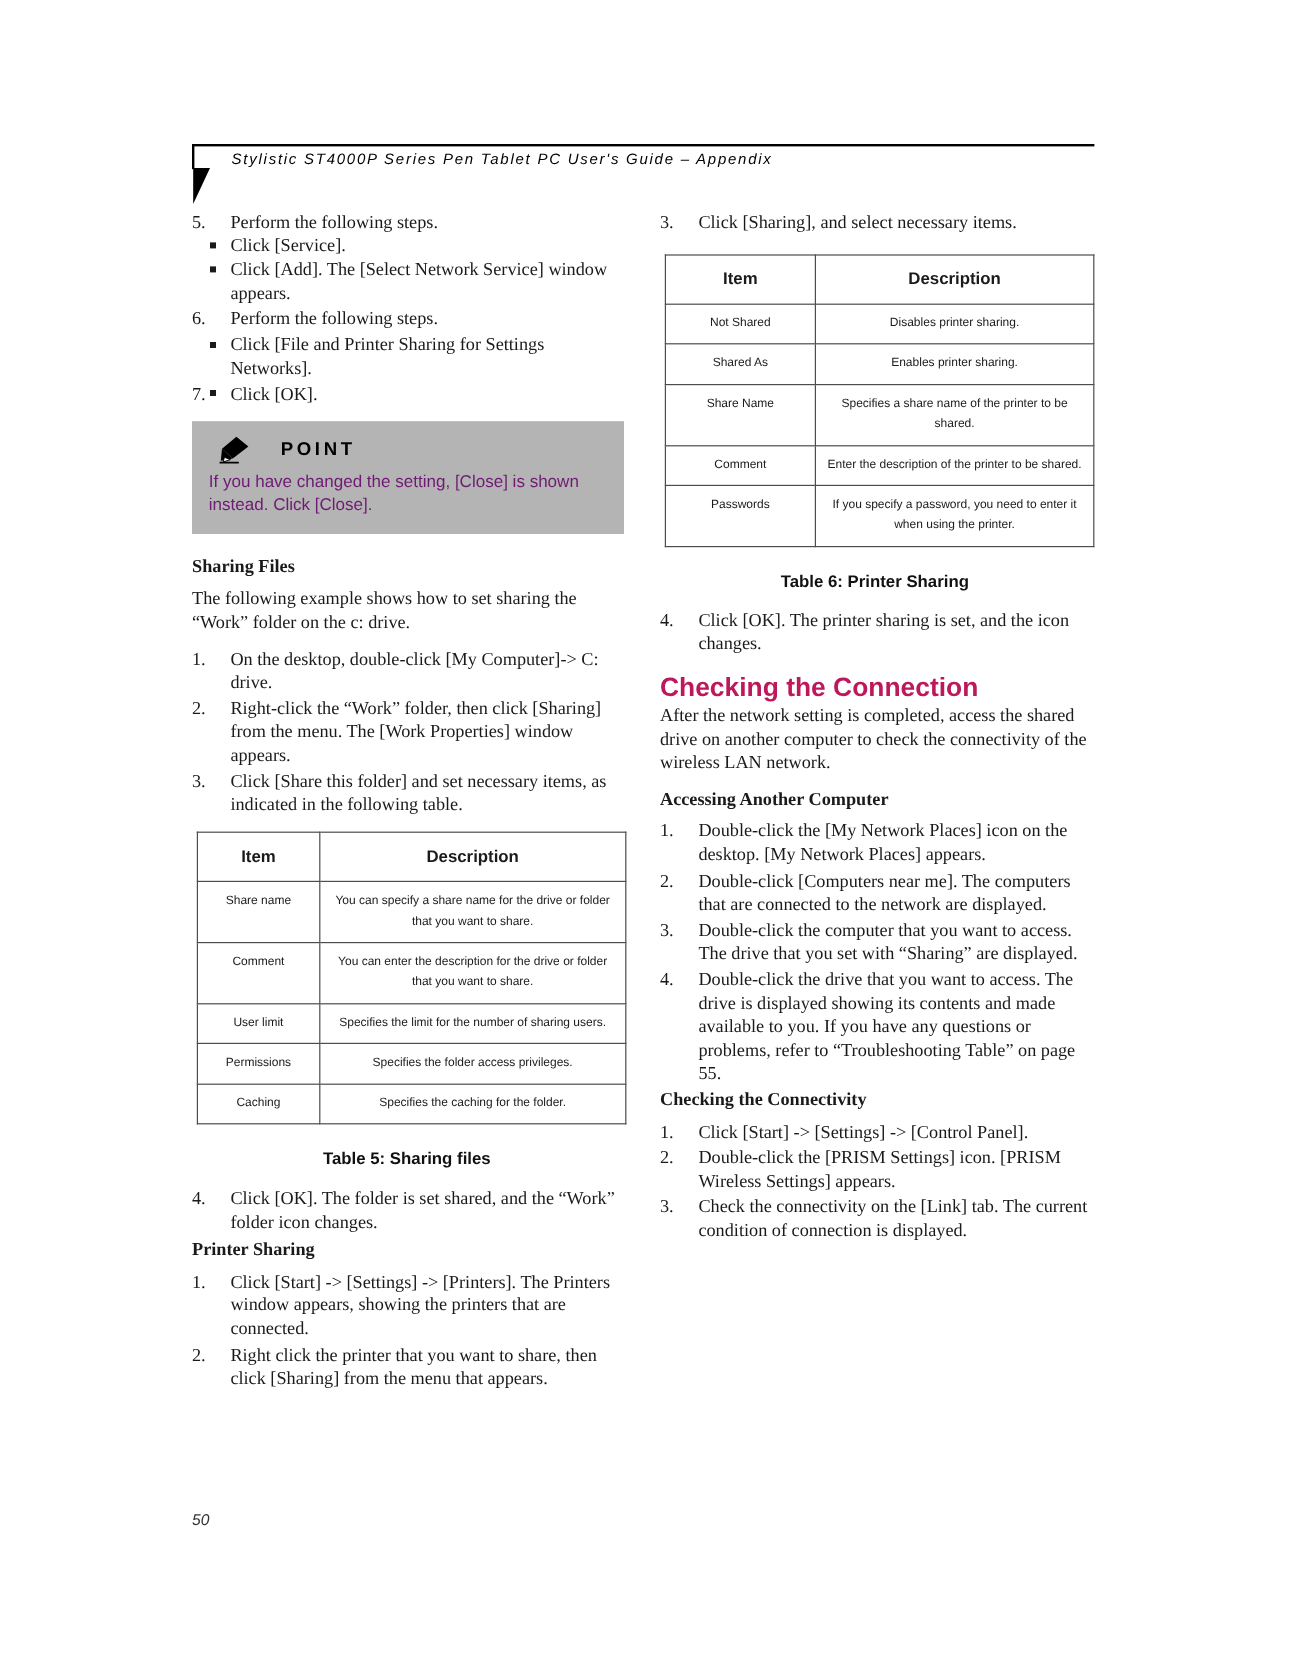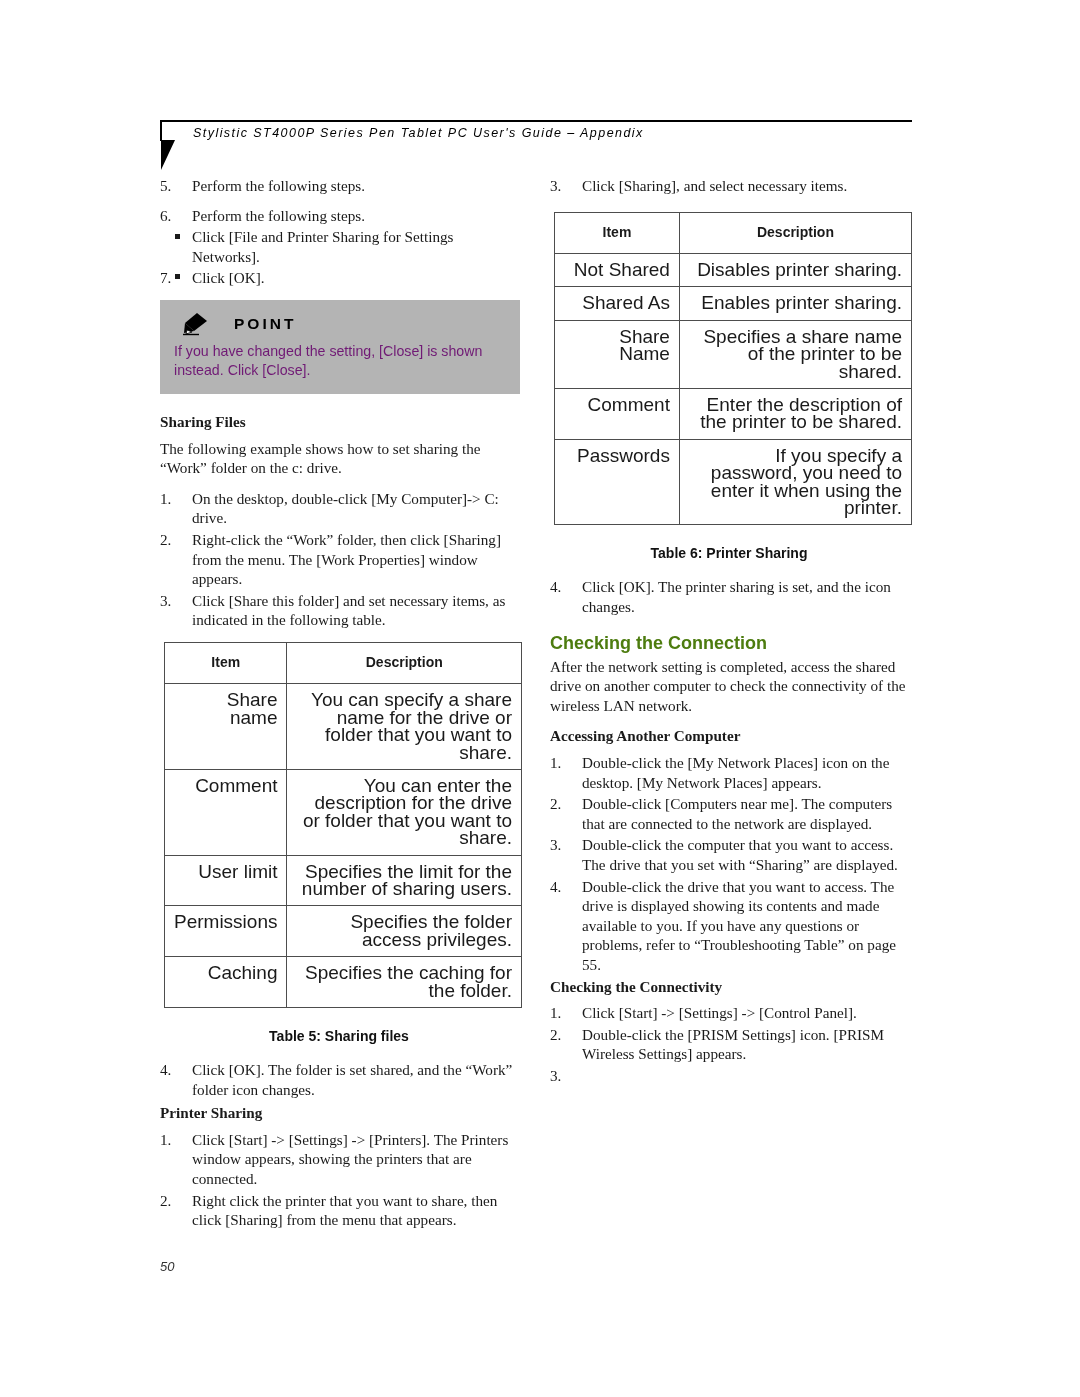--- a/index.html
+++ b/index.html
@@ -85,24 +85,24 @@
   .h-serif {
     font-family: "Liberation Serif", serif;
     font-weight: bold;
     font-size: 15.2px;
     line-height: 19.6px;
     margin: 0 0 7px 0;
   }
   .h-sans {
     font-family: "Liberation Sans", sans-serif;
     font-weight: bold;
-    font-size: 18px;
+    font-size: 22px;
     line-height: 20px;
     margin: 0 0 4px 0;
-    color: #4d7c0f;
+    color: #be185d;
   }
 
   
   ol.numlist {
     list-style: none;
     margin: 0 0 10px 0;
     padding: 0;
   }
   ol.numlist > li {
     position: relative;
@@ -180,26 +180,26 @@
   
   table.doc-table {
     border-collapse: collapse;
     width: 358px;
     margin: 12px 0 0 4px;
     font-family: "Liberation Sans", sans-serif;
     background: #fff;
   }
   table.doc-table td, table.doc-table th {
     border: 1.3px solid #4d4d4d;
-    font-size: 19px;
+    font-size: 10px;
     line-height: 17.4px;
     color: #1a1a1a;
     vertical-align: top;
     padding: 7px 9px 8px 9px;
-    text-align: right;
+    text-align: center;
     font-weight: normal;
   }
   table.doc-table thead th {
     text-align: center;
     font-weight: bold;
     font-size: 14px;
     padding-top: 11px;
     padding-bottom: 12px;
   }
   table.t5 col.c1 { width: 28.5%; }
@@ -239,20 +239,30 @@
   </div>
 
   <div class="col col-left">
 
     <ol class="numlist">
       <li>
         <span class="num">5.</span>
         <span>Perform the following steps.</span>
       </li>
     </ol>
+    <ul class="sqlist" style="margin-top:-11px;margin-bottom:2px;">
+      <li>
+        <span class="sq"></span>
+        <span>Click [Service].</span>
+      </li>
+      <li>
+        <span class="sq"></span>
+        <span>Click [Add]. The [Select Network Service] window appears.</span>
+      </li>
+    </ul>
 
     <ol class="numlist" style="margin-bottom:0;">
       <li>
         <span class="num">6.</span>
         <span>Perform the following steps.</span>
       </li>
     </ol>
     <ul class="sqlist" style="margin-bottom:2px;">
       <li>
         <span class="sq"></span>
@@ -441,20 +451,21 @@
       <li>
         <span class="num">1.</span>
         <span>Click [Start] -&gt; [Settings] -&gt; [Control Panel].</span>
       </li>
       <li>
         <span class="num">2.</span>
         <span>Double-click the [PRISM Settings] icon. [PRISM Wireless Settings] appears.</span>
       </li>
       <li>
         <span class="num">3.</span>
+        <span>Check the connectivity on the [Link] tab. The current condition of connection is displayed.</span>
       </li>
     </ol>
 
   </div>
 
   <div class="page-number">50</div>
 
 </div>
 
 </body></html>

